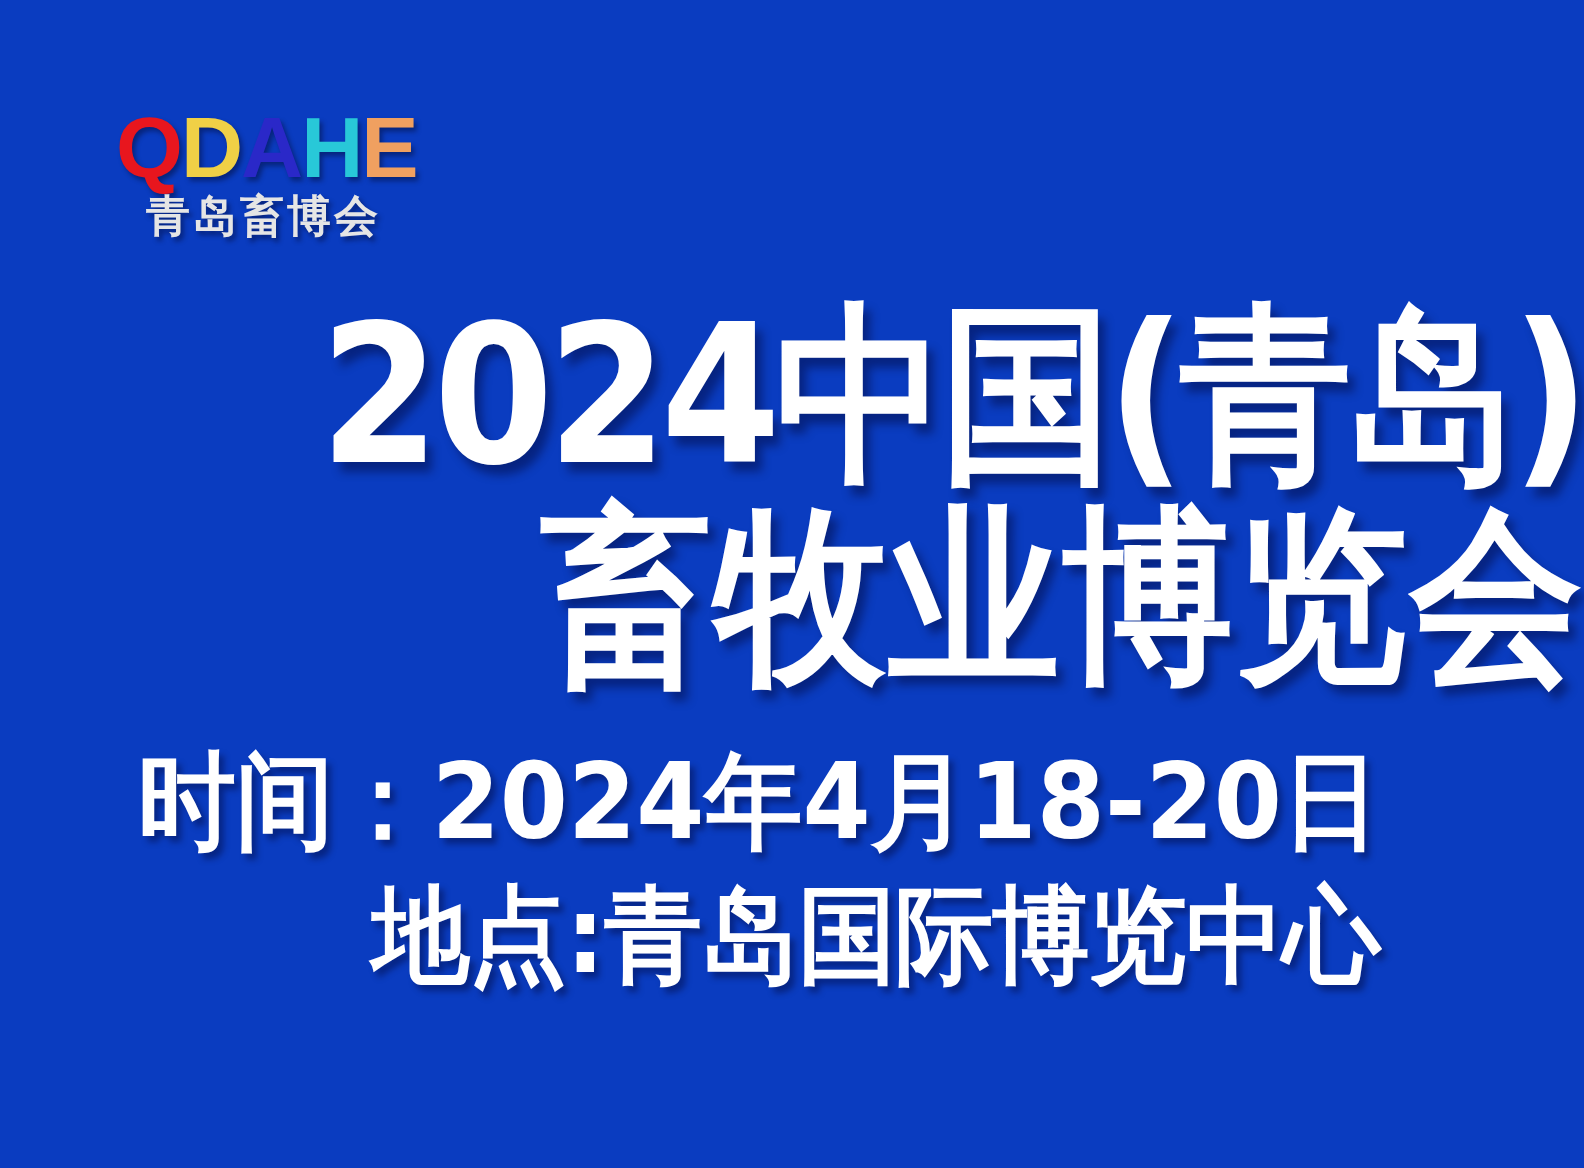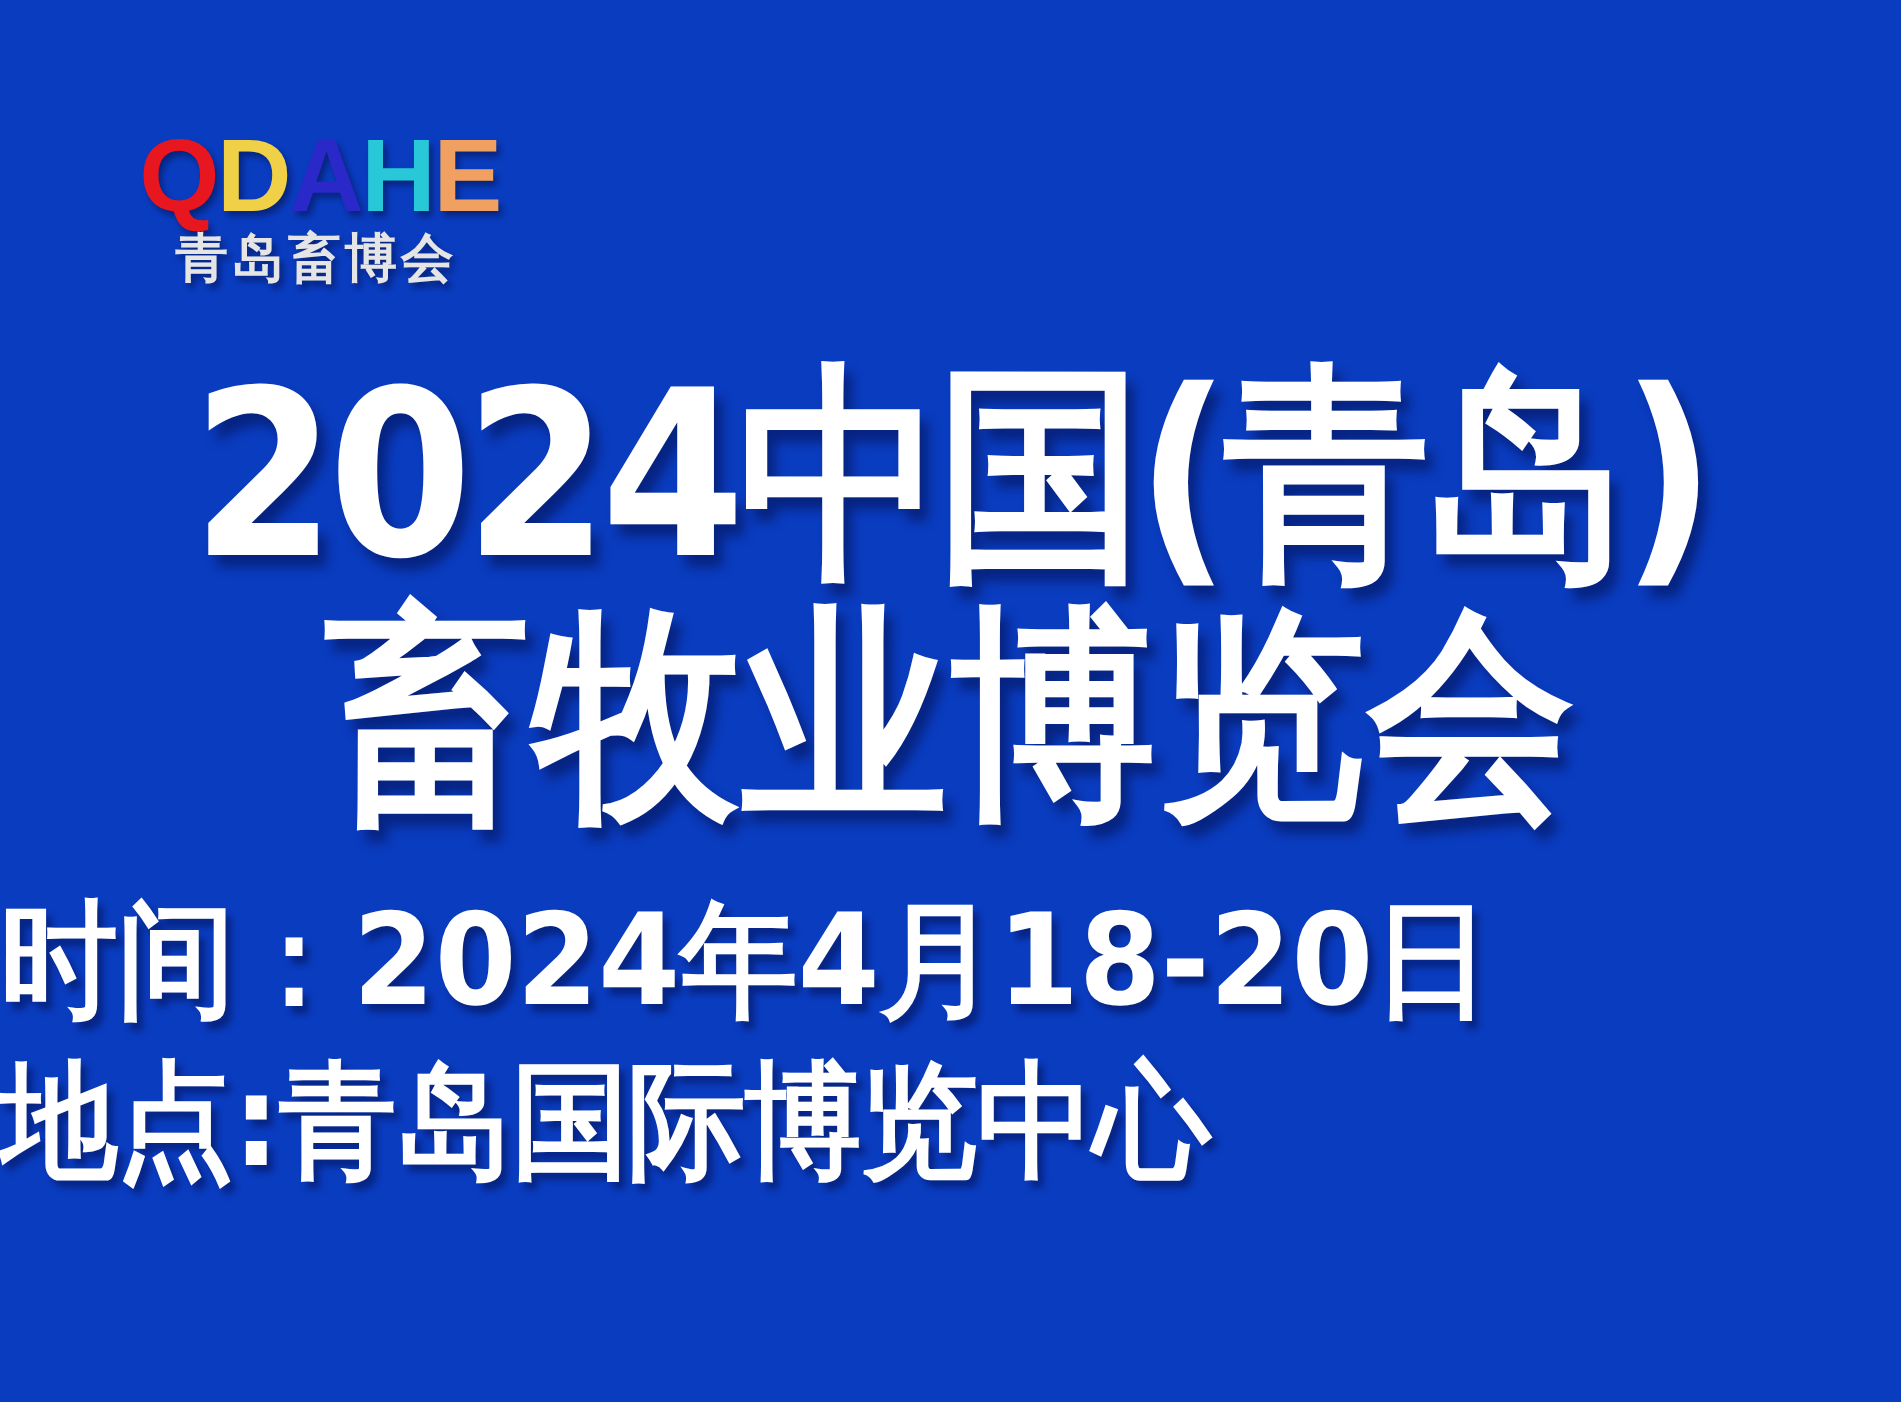--- a/index.html
+++ b/index.html
@@ -60,21 +60,21 @@
     font-family: "DejaVu Sans", "Liberation Sans", sans-serif;
     text-shadow: 3px 4px 5px rgba(0,0,30,0.45);
   }
 
   
   #headline {
     position: absolute;
     left: 0;
     top: 300px;
     width: 1584px;
-    text-align: center;
+    text-align: right;
   }
   .head-line {
     color: #FFFFFF;
     font-weight: 900;
     line-height: 1.0;
     white-space: nowrap;
     text-shadow: 7px 9px 9px rgba(0,0,40,0.42);
     font-family: "DejaVu Sans", "Liberation Sans", sans-serif;
   }
   #head-line-1 {
@@ -90,21 +90,21 @@
     transform: scaleY(1.10);
     transform-origin: center top;
   }
 
   
   #details {
     position: absolute;
     left: 0;
     top: 748px;
     width: 1380px;
-    text-align: left;
+    text-align: right;
   }
   .detail-line {
     color: #FFFFFF;
     font-weight: 700;
     line-height: 1.0;
     white-space: nowrap;
     text-shadow: 5px 6px 6px rgba(0,0,40,0.40);
     font-family: "DejaVu Sans", "Liberation Sans", sans-serif;
   }
   #detail-time {

